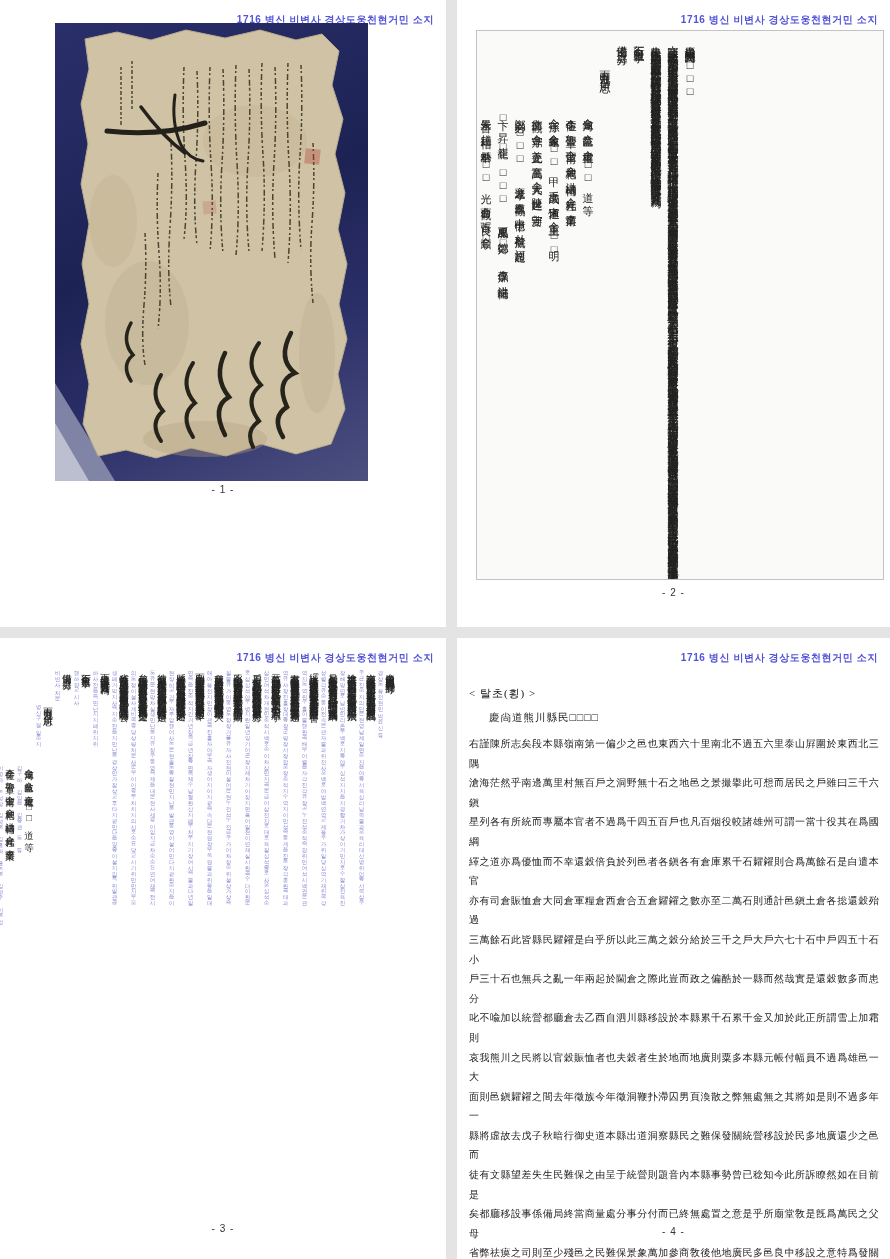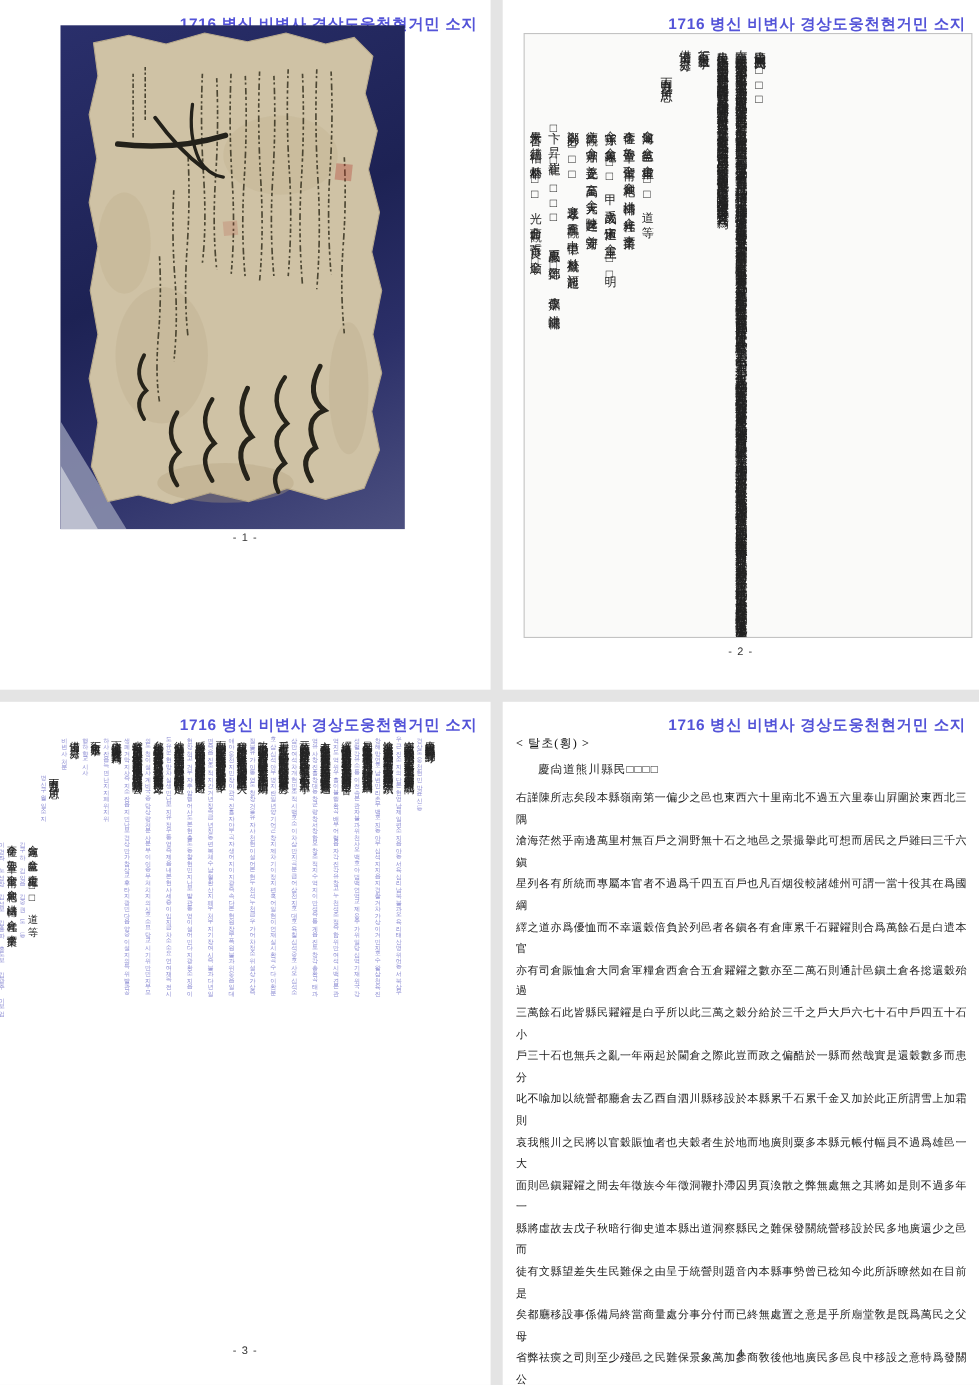--- a/index.html
+++ b/index.html
@@ -4,21 +4,21 @@
 <style>
   html,body{margin:0;padding:0}
   body{width:890px;height:1259px;background:#e4e4e4;position:relative;
        font-family:"Liberation Serif",serif;color:#1c1c1c;overflow:hidden}
   .page{position:absolute;background:#ffffff}
   #page1{left:0;top:0;width:446px;height:627px}
   #page2{left:457px;top:0;width:433px;height:627px}
   #page3{left:0;top:638px;width:446px;height:621px}
   #page4{left:457px;top:638px;width:433px;height:621px}
   .hdr{position:absolute;top:13px;right:12px;font-family:"Liberation Sans",sans-serif;
-       font-size:14px;font-weight:bold;color:#5353d8;letter-spacing:.6px;white-space:nowrap}
+       font-size:10px;font-weight:bold;color:#5353d8;letter-spacing:.6px;white-space:nowrap}
   .pnum{position:absolute;left:0;width:100%;text-align:center;font-size:10px;color:#333;
         font-family:"Liberation Sans",sans-serif;letter-spacing:1px}
   
   .photo{position:absolute;left:55px;top:23px;width:313px;height:458px;
          background:linear-gradient(155deg,#2a2f6b 0%,#1d2254 45%,#2b2f68 70%,#4c5080 100%);overflow:hidden}
   .photo svg{display:block}
   
   .vbox{position:absolute;left:19px;top:30px;width:406px;height:548px;
         border:1px solid #c3c3c3;background:#fafaf9;overflow:hidden}
   .vtext{writing-mode:vertical-rl;white-space:pre-wrap;height:536px;margin:6px 6px 6px 0;
@@ -26,21 +26,21 @@
   
   .vannot{position:absolute;right:50px;top:28px;height:530px;display:flex;
           flex-direction:row-reverse;align-items:flex-start}
   .vcol{display:flex;flex-direction:row;margin-left:1px}
   .vcol .gloss{writing-mode:vertical-rl;white-space:pre;font-size:5.5px;line-height:6px;
                letter-spacing:.4px;color:#8a8ad2;font-family:"Liberation Sans",sans-serif}
   .vcol .hanja{writing-mode:vertical-rl;white-space:pre;font-size:9.5px;line-height:12px;
                letter-spacing:1px;color:#242424}
   
   .h4content{position:absolute;left:12px;top:24px;width:410px}
-  .talcho{font-size:11px;letter-spacing:1px;margin:6px 0 10px 0;color:#111}
+  .talcho{font-size:11px;letter-spacing:1px;margin:24px 0 10px 0;color:#111}
   .t4title{font-size:10.5px;letter-spacing:1px;margin:0 0 9px 20px}
   .bodyline{font-size:10px;letter-spacing:.30px;line-height:19.6px;text-align:justify;
             text-align-last:justify;color:#1b1b1b}
 </style>
 </head>
 <body>
 
 <div class="page" id="page1">
   <div class="hdr">1716 병신 비변사 경상도웅천현거민 소지</div>
   <div class="photo">

